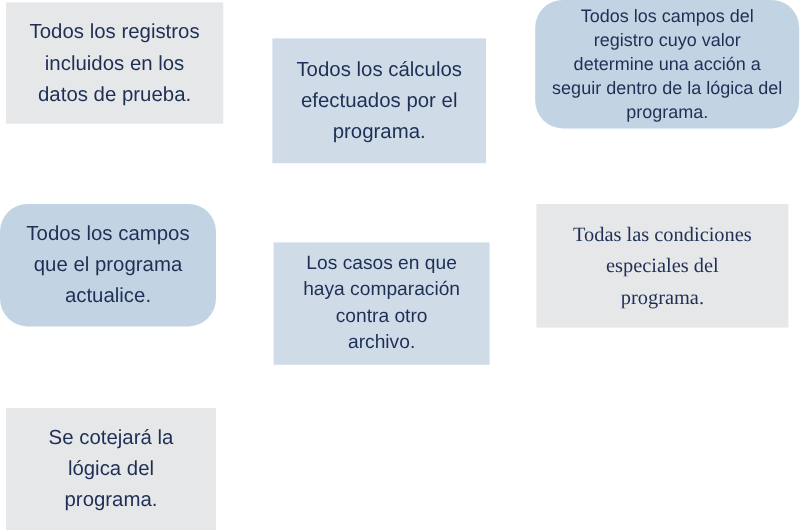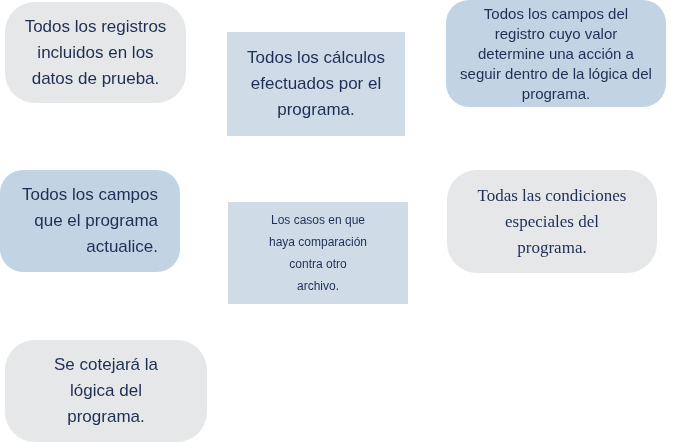--- a/index.html
+++ b/index.html
@@ -19,31 +19,31 @@
     position: absolute;
     display: flex;
     align-items: center;
     justify-content: center;
     text-align: center;
     color: #1e2f55;
     white-space: pre-line;
     box-sizing: border-box;
     padding: 2px 6px;
   }
-  .v-gray   { background: #e6e7e8; border-radius: 30px; }
+  .v-gray   { background: #e6e7e8; }
   .v-light  { background: #cfdce8; margin-top: 32px; }
   .v-medium { background: #c2d4e3; border-radius: 23px; }
 
   .card-1 { left: 5px;   top: 2px;   width: 181px; height: 101px; font-size: 17px; line-height: 26px; }
   .card-2 { left: 227px; top: 0px;   width: 178px; height: 104px; font-size: 17px; line-height: 26px; }
   .card-3 { left: 446px; top: 0px;   width: 220px; height: 107px; font-size: 15px; line-height: 20px; }
-  .card-4 { left: 0px;   top: 170px; width: 180px; height: 102px; font-size: 17px; line-height: 26px; text-align: right; }
-  .card-5 { left: 228px; top: 170px; width: 180px; height: 102px; font-size: 12px; line-height: 22px; }
+  .card-4 { left: 0px;   top: 170px; width: 180px; height: 102px; font-size: 17px; line-height: 26px; }
+  .card-5 { left: 228px; top: 170px; width: 180px; height: 102px; font-size: 16px; line-height: 22px; }
   .card-6 { left: 447px; top: 170px; width: 210px; height: 103px; font-size: 17px; line-height: 26px; font-family: Liberation Serif, serif; }
-  .card-7 { left: 5px;   top: 340px; width: 202px; height: 102px; font-size: 17px; line-height: 26px; }
+  .card-7 { left: 5px;   top: 340px; width: 175px; height: 102px; font-size: 17px; line-height: 26px; }
 </style>
 </head>
 <body>
 
 <div class="canvas">
 
   <div class="card card-1 v-gray">
     <span>Todos los registros
 incluidos en los
 datos de prueba.</span>

